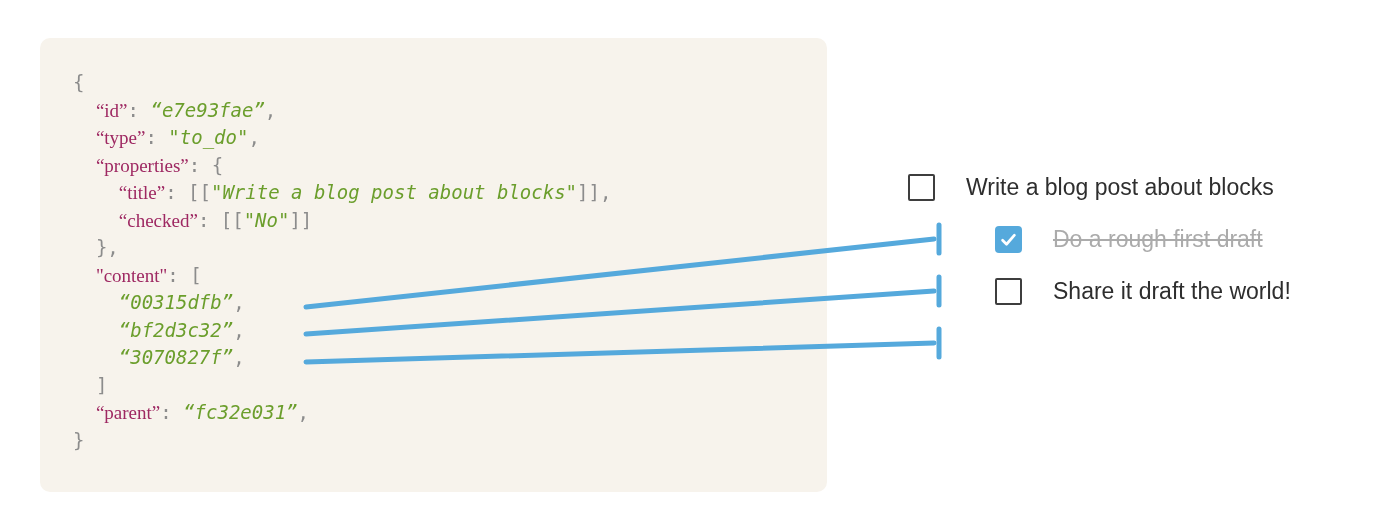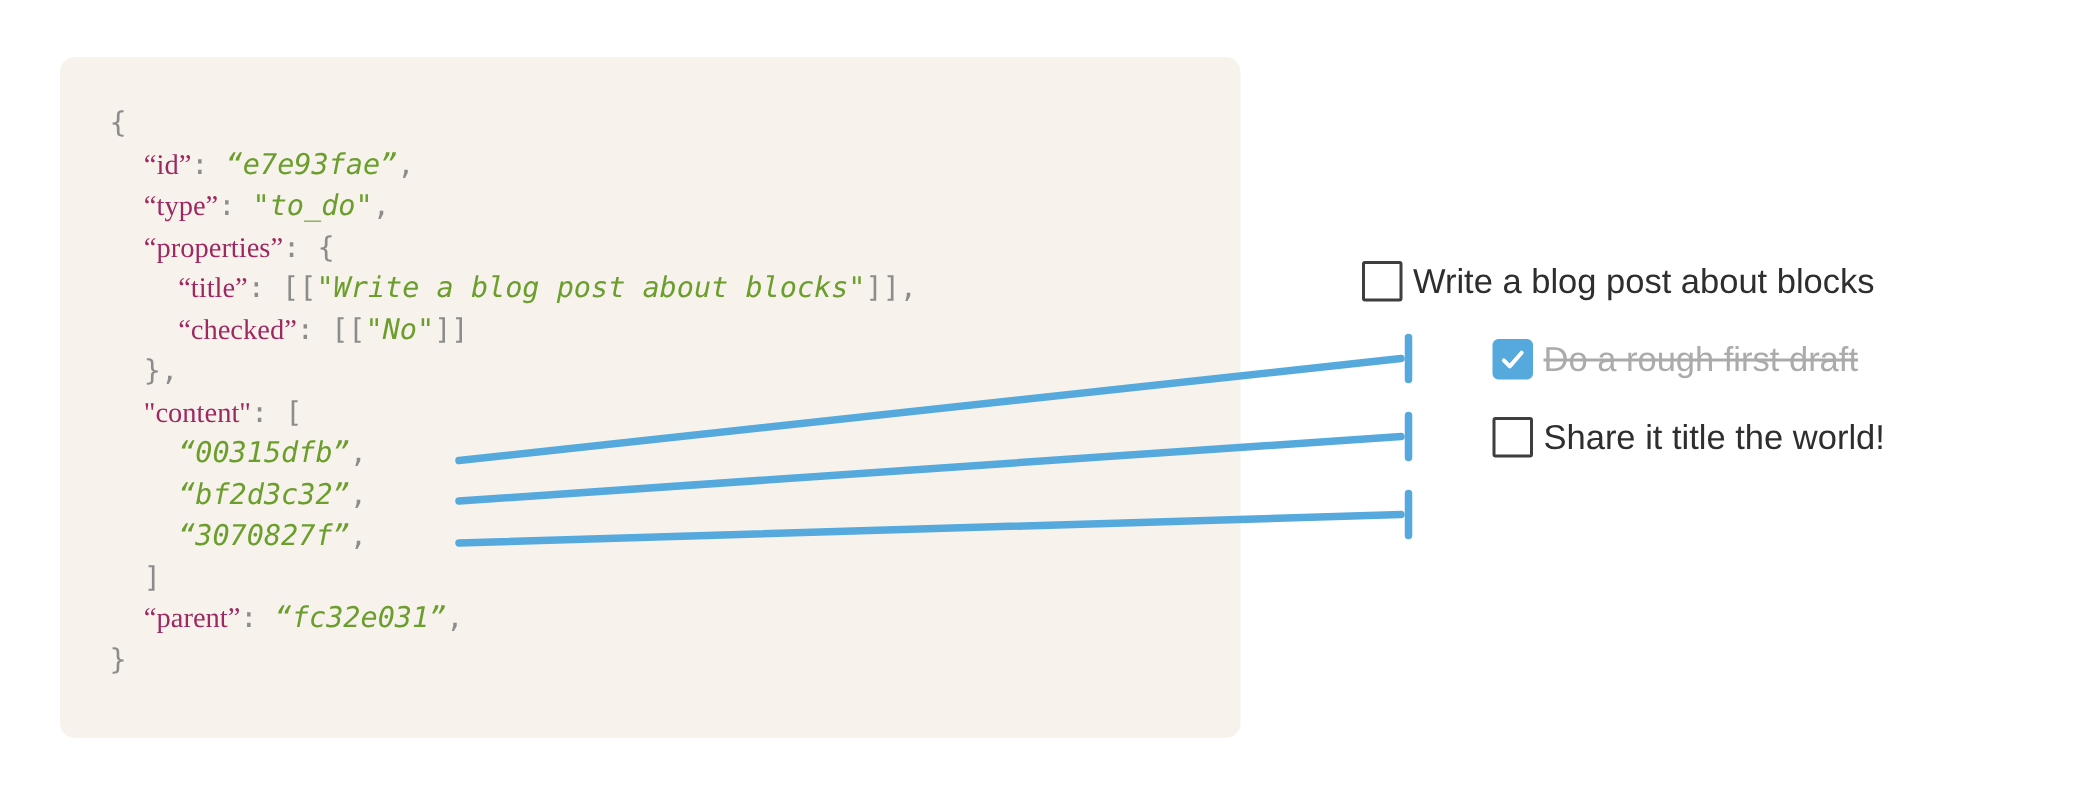--- a/index.html
+++ b/index.html
@@ -22,21 +22,21 @@
     position:absolute;left:33px;top:31px;
     font-family:"DejaVu Sans Mono", monospace;
     font-size:19px;line-height:27.5px;white-space:pre;
   }
   .cl{height:27.5px;}
   .tok-k{color:var(--key);font-family:Liberation Serif, serif;}
   .tok-s{color:var(--str);font-style:italic;}
   .tok-p{color:var(--punct);}
   
   .todo-list{position:absolute;left:908px;top:161px;}
-  .todo-row{display:flex;align-items:center;height:52px;gap:7px;}
+  .todo-row{display:flex;align-items:center;height:52px;gap:31px;}
   .todo-row.sub{margin-left:45px;padding-left:42px;}
   .cb{width:27px;height:27px;flex:0 0 27px;display:flex;align-items:center;justify-content:center;}
   .cb.unchecked{background:#ffffff;border:2.5px solid #3e3e3e;border-radius:2px;}
   .cb.checked{background:var(--accent);border:none;border-radius:4px;}
   .cb.checked svg{width:19px;height:19px;display:block;}
   .todo-label{font-size:23px;color:var(--text-dark);white-space:nowrap;}
   .todo-label.done{color:var(--text-done);text-decoration:line-through;text-decoration-thickness:2px;}
   
   .overlay{position:absolute;left:0;top:0;width:1400px;height:532px;pointer-events:none;}
 </style>
@@ -66,15 +66,15 @@
     <div class="todo-row sub">
       <div class="cb checked">
         <svg viewBox="0 0 24 24">
           <polyline points="4.5,13 9.5,18 19.5,6.5" fill="none" stroke="#ffffff" stroke-width="3.4" stroke-linecap="round" stroke-linejoin="round"></polyline>
         </svg>
       </div>
       <span class="todo-label done">Do a rough first draft</span>
     </div>
     <div class="todo-row sub">
       <div class="cb unchecked"></div>
-      <span class="todo-label">Share it title the world!</span>
+      <span class="todo-label">Share it draft the world!</span>
     </div>
   </div>
 
 </body></html>

